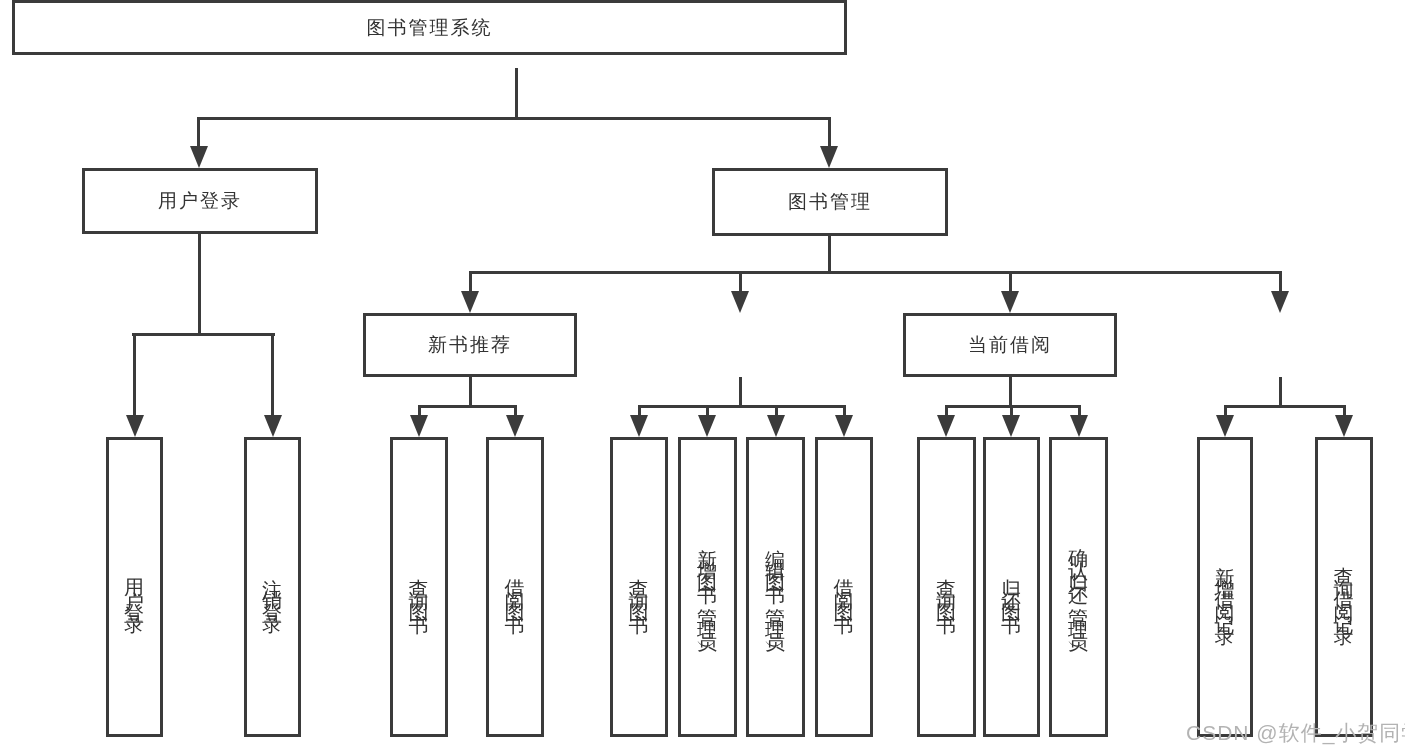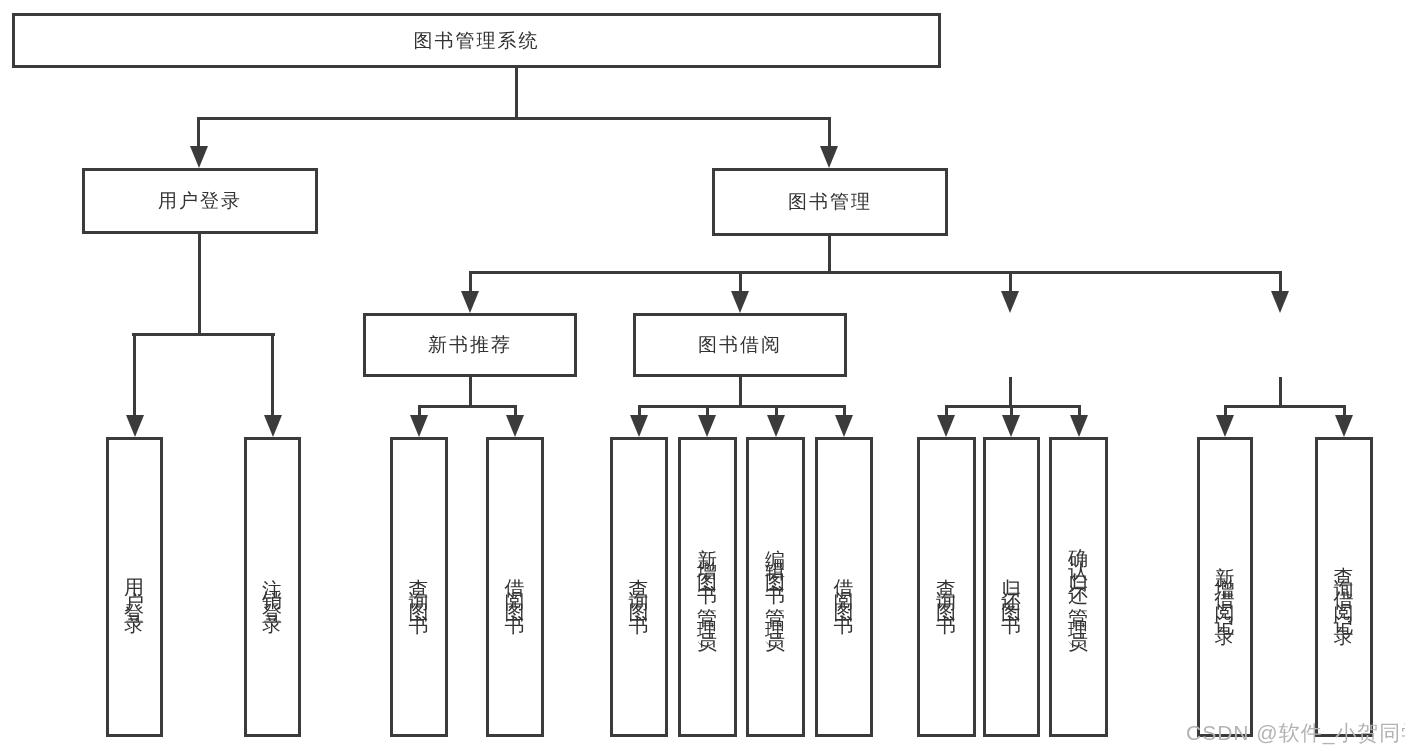--- a/index.html
+++ b/index.html
@@ -92,36 +92,36 @@
   <div class="vline" style="left:1078px;top:405px;width:3px;height:12px"></div>
   <div class="arrowhead" style="left:1070px;top:415px"></div>
 
   <div class="vline" style="left:1279px;top:377px;width:3px;height:30px"></div>
   <div class="hline" style="left:1224px;top:405px;width:121px;height:3px"></div>
   <div class="vline" style="left:1224px;top:405px;width:3px;height:12px"></div>
   <div class="arrowhead" style="left:1216px;top:415px"></div>
   <div class="vline" style="left:1343px;top:405px;width:3px;height:12px"></div>
   <div class="arrowhead" style="left:1335px;top:415px"></div>
 
-  <div class="box" style="left:12px;top:13px;width:929px;height:55px">
+  <div class="box" style="left:12px;top:0;width:835px;height:55px">
     <span class="lbl">图书管理系统</span>
   </div>
 
   <div class="box" style="left:82px;top:168px;width:236px;height:66px">
     <span class="lbl">用户登录</span>
   </div>
   <div class="box" style="left:363px;top:313px;width:214px;height:64px">
     <span class="lbl">新书推荐</span>
   </div>
 
   <div class="box" style="left:712px;top:168px;width:236px;height:68px">
     <span class="lbl">图书管理</span>
   </div>
-  <div class="box" style="left:633px;top:313px;width:214px;height:64px">
-    <span class="lbl">图书借阅</span>
+  <div class="box" style="left:903px;top:313px;width:214px;height:64px">
+    <span class="lbl">当前借阅</span>
   </div>
 
   <div class="box" style="left:106px;top:437px;width:57px;height:300px">
     <span class="lbl-v">用户登录</span>
   </div>
   <div class="box" style="left:244px;top:437px;width:57px;height:300px">
     <span class="lbl-v">注销登录</span>
   </div>
 
   <div class="box" style="left:390px;top:437px;width:58px;height:300px">

